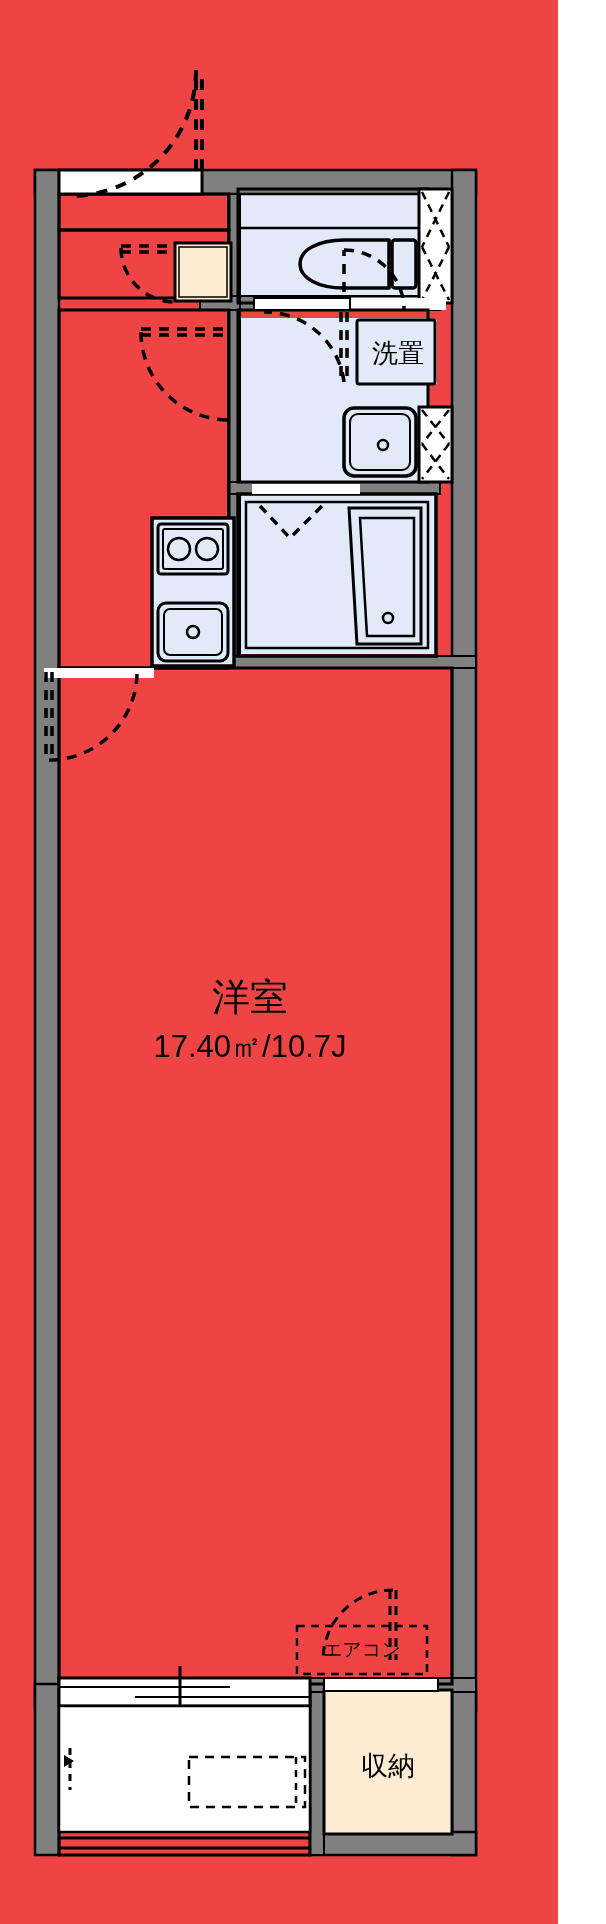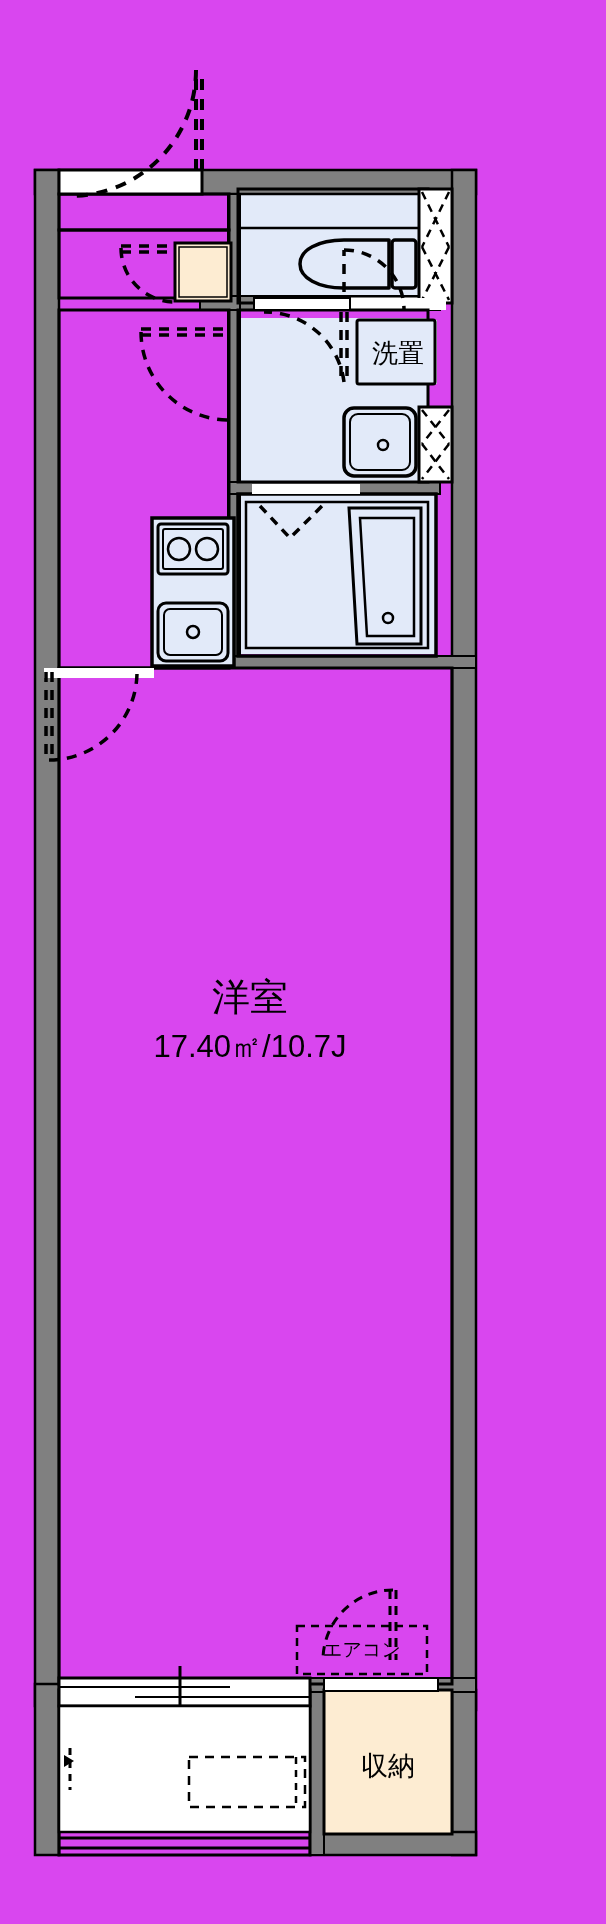--- a/index.html
+++ b/index.html
@@ -8,23 +8,23 @@
     background: #ffffff;
   }
   body {
     width: 606px;
     height: 1924px;
     font-family: "Liberation Sans", sans-serif;
     overflow: hidden;
   }
   #floorplan-root {
     position: relative;
-    width: 606px;
+    width: 558px;
     height: 1924px;
-    background: #d946ef;
+    background: #ef4444;
   }
   svg.plan {
     display: block;
     width: 606px;
     height: 1924px;
   }
   .rm-label {
     font-family: "Liberation Sans", sans-serif;
     fill: #000000;
     text-anchor: middle;

